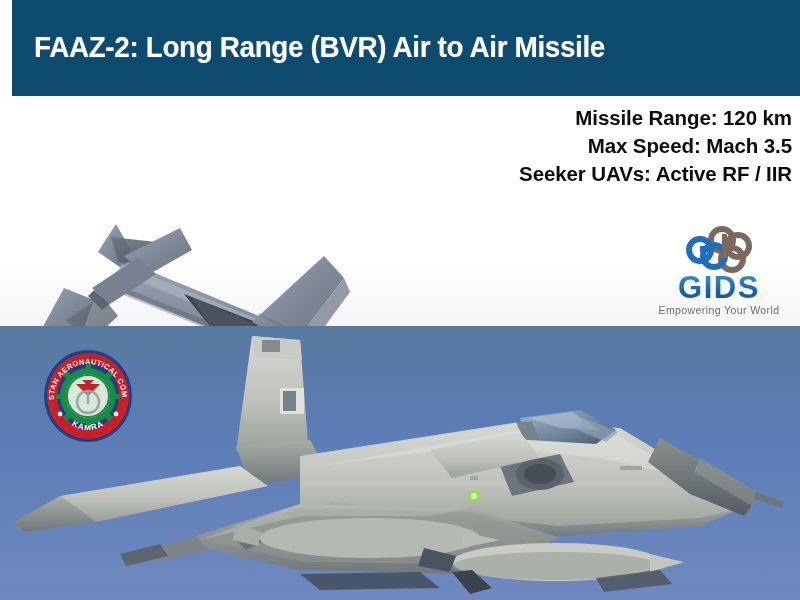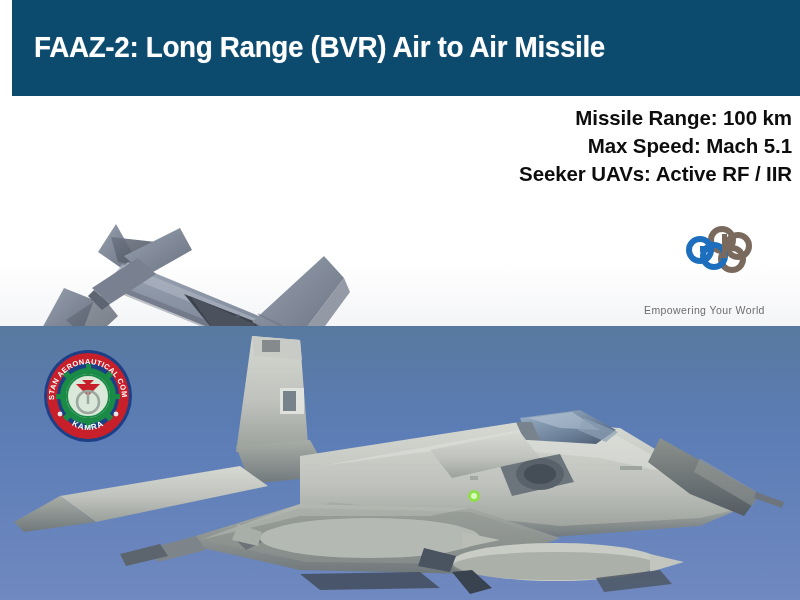--- a/index.html
+++ b/index.html
@@ -22,21 +22,21 @@
     letter-spacing:-.1px;white-space:nowrap;}
 
   
   .gids{position:absolute;right:6px;top:130px;width:150px;height:92px;}
   .gids-mark{position:absolute;left:36px;top:0;width:80px;height:48px;}
   .gids-word{position:absolute;left:0;top:46px;width:150px;text-align:center;
     font-size:31px;font-weight:700;letter-spacing:1.5px;line-height:32px;
     color:#1d6fbe;font-family:"Liberation Sans",sans-serif;
     background:linear-gradient(180deg,#3f93d8 0%,#1a64b0 55%,#11508f 100%);
     -webkit-background-clip:text;background-clip:text;color:transparent;}
-  .gids-tag{position:absolute;left:0;top:78px;width:150px;
+  .gids-tag{position:absolute;left:0;top:78px;width:150px;text-align:center;
     font-size:10.5px;color:#6d6d6d;letter-spacing:.4px;line-height:12px;
     font-family:"Liberation Sans",sans-serif;}
 
   
   .missile-wrap{position:absolute;left:6px;top:96px;width:520px;height:230px;}
 
   
   .photo{position:absolute;left:0;top:326px;width:800px;height:274px;overflow:hidden;
     background:linear-gradient(180deg,#5b7cb5 0%,#5e80b8 45%,#6e8cc0 100%);}
   .emblem{position:absolute;left:38px;top:20px;width:100px;height:100px;}
@@ -124,39 +124,40 @@
         <path d="M458 242 L484 256 L488 246 L466 232 Z" fill="#3a414d"></path>
         <ellipse cx="474" cy="246" rx="13" ry="8" transform="rotate(28 474 246)" fill="#343b46"></ellipse>
 
         <circle cx="232" cy="124" r="2" fill="#5f6674" opacity=".6"></circle>
         <circle cx="252" cy="134" r="2" fill="#5f6674" opacity=".5"></circle>
         <path d="M252 122 L276 134" stroke="#646b78" stroke-width="1.5" opacity=".45"></path>
       </svg>
     </div>
 
     <div class="spec-list">
-      <div class="spec-line">Missile Range: 100 km</div>
-      <div class="spec-line">Max Speed: Mach 5.1</div>
+      <div class="spec-line">Missile Range: 120 km</div>
+      <div class="spec-line">Max Speed: Mach 3.5</div>
       <div class="spec-line">Seeker UAVs: Active RF / IIR</div>
     </div>
 
     <div class="gids">
       <div class="gids-mark">
         <svg width="80" height="48" viewBox="0 0 80 48">
           <g fill="none" stroke-width="6">
             <circle cx="42" cy="14" r="11" stroke="#7a6a5d"></circle>
             <circle cx="58" cy="20" r="11" stroke="#7a6a5d"></circle>
             <circle cx="52" cy="33" r="11" stroke="#7a6a5d"></circle>
             <circle cx="20" cy="24" r="11" stroke="#1d6fbe"></circle>
             <circle cx="34" cy="30" r="11" stroke="#1d6fbe"></circle>
           </g>
           <rect x="20" y="20" width="14" height="6" fill="#1d6fbe"></rect>
           <rect x="42" y="8" width="5" height="24" fill="#7a6a5d"></rect>
         </svg>
       </div>
+      <div class="gids-word">GIDS</div>
       <div class="gids-tag">Empowering Your World</div>
     </div>
   </div>
 
   <div class="photo">
 
     <svg class="jet" viewBox="0 0 800 274">
       <defs>
         <linearGradient id="skyG" x1="0" y1="0" x2="0" y2="1">
           <stop offset="0%" stop-color="#58799f"></stop>

